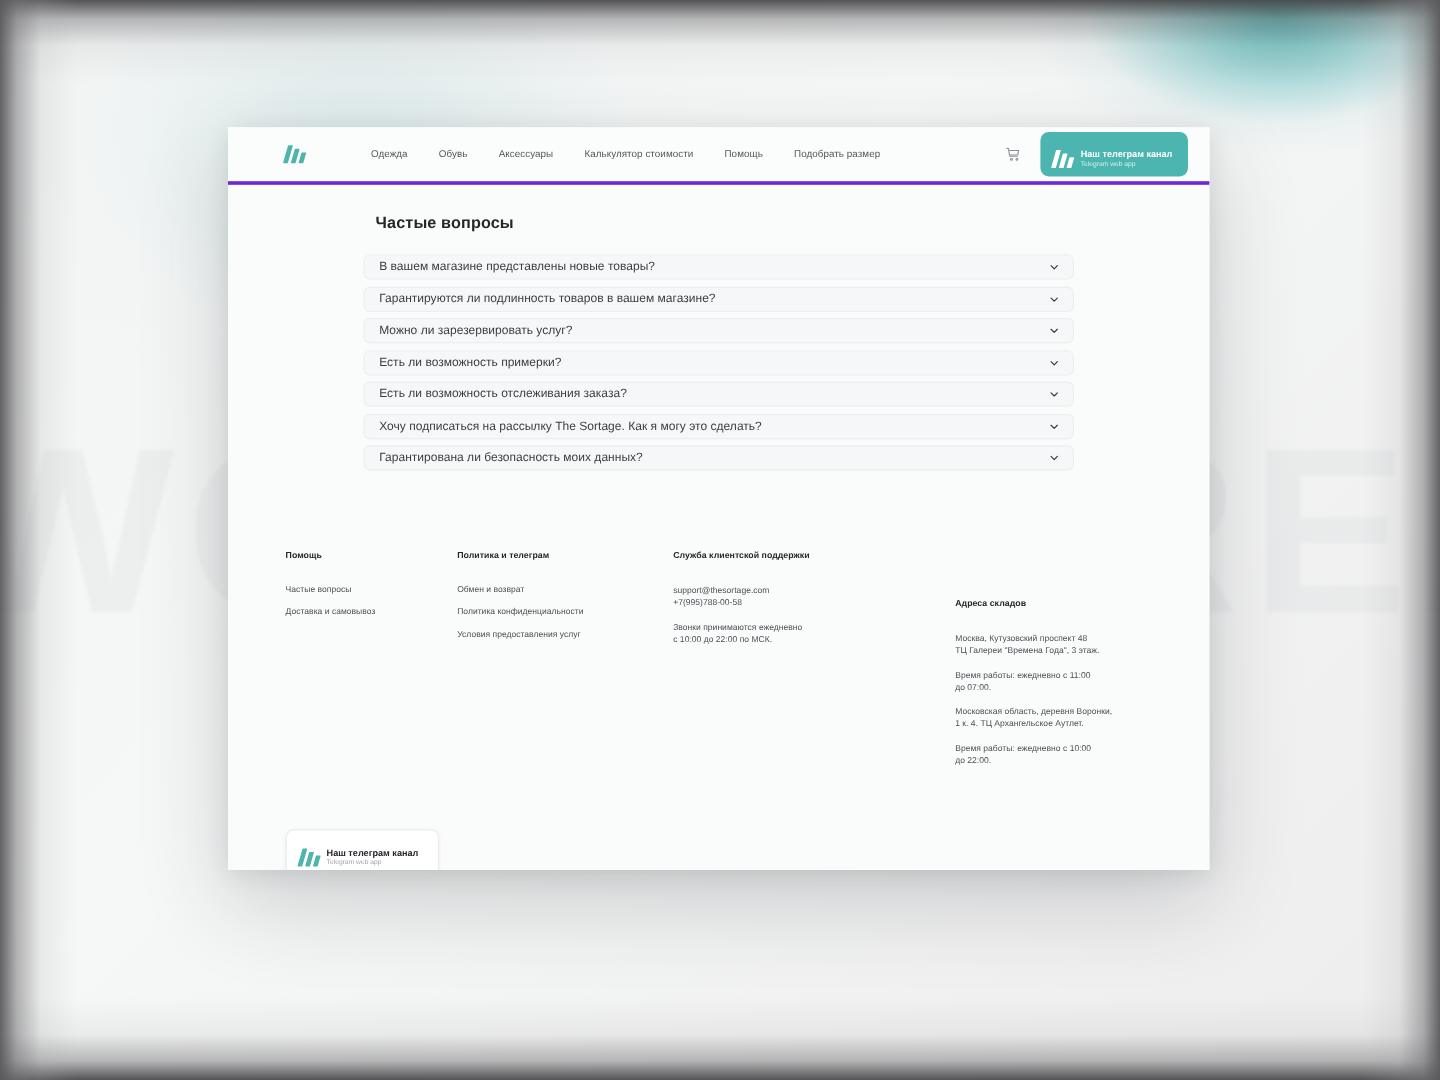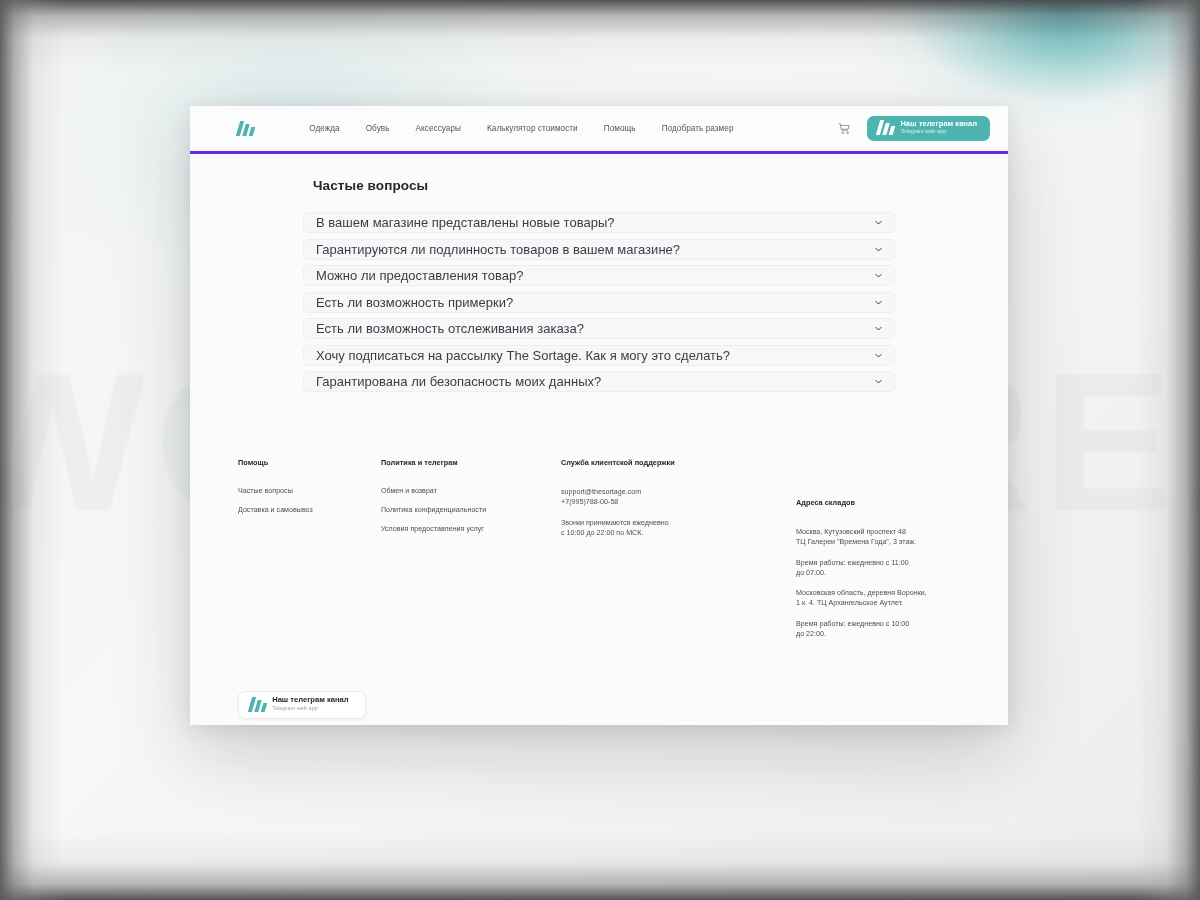--- a/index.html
+++ b/index.html
@@ -87,23 +87,23 @@
     white-space: nowrap;
     cursor: pointer;
     letter-spacing: 0.05px;
   }
   #header-right { margin-left: auto; display: flex; align-items: center; gap: 16px; }
 
   .cart-icon { width: 13px; height: 13px; display: block; cursor: pointer; }
 
   .tg-btn {
     display: flex;
-    align-items: flex-end;
+    align-items: center;
     gap: 7px;
-    padding: 3px 13px 6px 11px;
+    padding: 14px 13px 6px 11px;
     border-radius: 7px;
     cursor: pointer;
     min-width: 118px;
   }
   .tg-btn.solid { background: #4cb5b0; }
   .tg-btn.solid .logo-mark i { background: #ffffff; }
   .tg-btn.solid .tg-title { color: #ffffff; }
   .tg-btn.solid .tg-sub   { color: #d4efee; }
 
   .tg-btn.light {
@@ -131,21 +131,21 @@
   .faq-row {
     height: 21px;
     background: #f6f7f8;
     border: 1px solid #eceef0;
     border-radius: 5px;
     display: flex;
     align-items: center;
     padding: 0 11px 0 12px;
     cursor: pointer;
   }
-  .faq-q { font-size: 13px; color: #3a3e43; letter-spacing: 0.02px; }
+  .faq-q { font-size: 10px; color: #3a3e43; letter-spacing: 0.02px; }
   .chev { margin-left: auto; width: 9px; height: 9px; display: block; }
 
   
   #footer {
     margin-top: 66px;
     padding: 0 0 0 48px;
     display: flex;
   }
   .fcol { width: 0; flex: none; }
   .fcol.c1 { width: 143px; }
@@ -240,21 +240,21 @@
       </div>
 
       <div class="faq-row">
         <span class="faq-q">Гарантируются ли подлинность товаров в вашем магазине?</span>
         <svg class="chev" viewBox="0 0 24 24" fill="none" stroke="#33383d" stroke-width="2.6" stroke-linecap="round" stroke-linejoin="round">
             <path d="M5 9l7 7 7-7"></path>
           </svg>
       </div>
 
       <div class="faq-row">
-        <span class="faq-q">Можно ли предоставления товар?</span>
+        <span class="faq-q">Можно ли зарезервировать услуг?</span>
         <svg class="chev" viewBox="0 0 24 24" fill="none" stroke="#33383d" stroke-width="2.6" stroke-linecap="round" stroke-linejoin="round">
             <path d="M5 9l7 7 7-7"></path>
           </svg>
       </div>
 
       <div class="faq-row">
         <span class="faq-q">Есть ли возможность примерки?</span>
         <svg class="chev" viewBox="0 0 24 24" fill="none" stroke="#33383d" stroke-width="2.6" stroke-linecap="round" stroke-linejoin="round">
             <path d="M5 9l7 7 7-7"></path>
           </svg>

